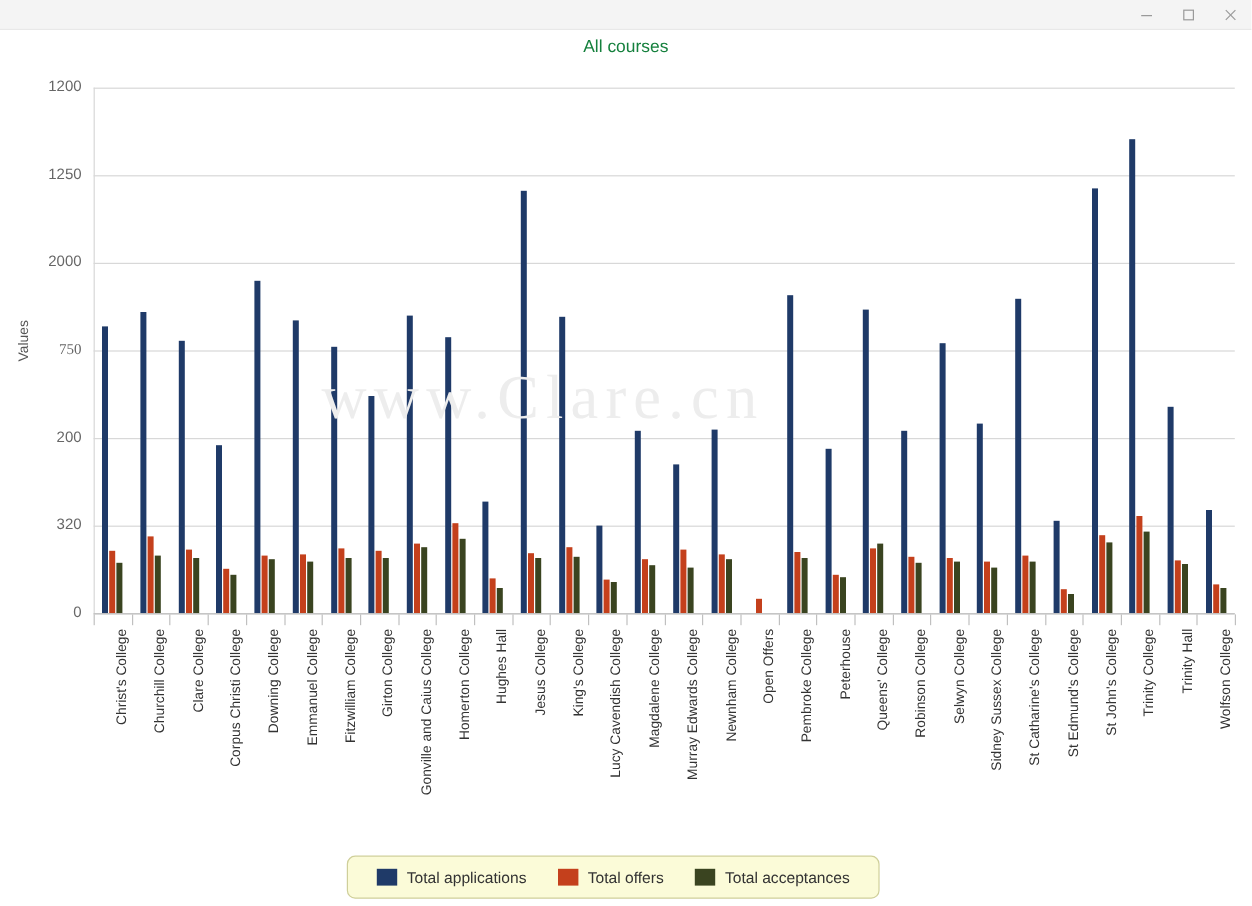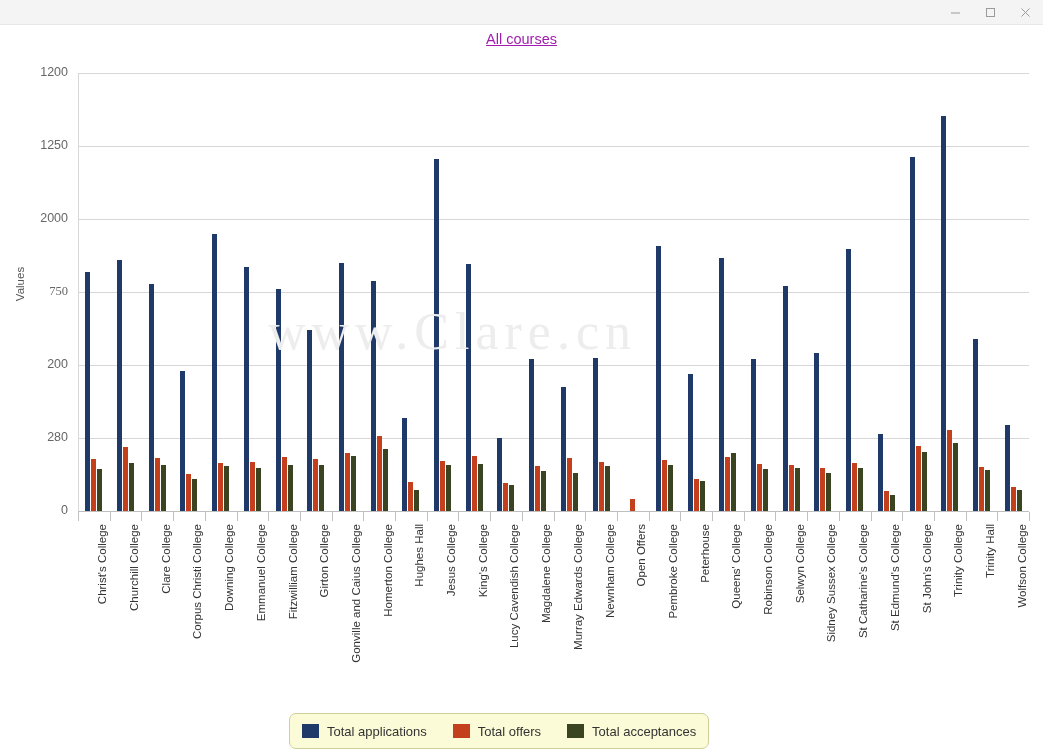--- a/index.html
+++ b/index.html
@@ -19,21 +19,21 @@
   .wincontrols { position: absolute; right: 0; top: 0; height: 25px; display: flex; }
   .wbtn {
     width: 35px; height: 25px; display: flex; align-items: center; justify-content: center;
     color: #9a9a9a; font-size: 13px; line-height: 1; font-family: "Liberation Sans", sans-serif;
   }
   .wbtn svg { display: block; }
 
   
   .chart-title {
     position: absolute; left: 0; top: 31px; width: 1043px;
-    text-align: center; font-size: 14.5px; color: #a21caf; text-decoration: underline;
+    text-align: center; font-size: 14.5px; color: #15803d;
   }
 
   
   .watermark {
     position: absolute; left: 268px; top: 302px;
     font-family: "Liberation Serif", serif;
     font-size: 52px; letter-spacing: 6px;
     color: #ededed; white-space: nowrap;
     pointer-events: none; user-select: none; z-index: 3;
   }
@@ -77,21 +77,21 @@
   .xlab {
     position: absolute; top: 0;
     transform-origin: left top; transform: rotate(-90deg) translateX(-100%);
     font-size: 11.5px; color: #333; white-space: nowrap;
     text-align: right;
   }
 
   
   .legend {
     position: absolute; left: 289px; top: 713px;
-    height: 36px; padding: 0 12px;
+    height: 36px; padding: 0 24px;
     background: #fbfbd8; border: 1px solid #cfcf9a; border-radius: 7px;
     display: flex; align-items: center; gap: 26px;
   }
   .legend-item { display: flex; align-items: center; gap: 8px; }
   .swatch { width: 17px; height: 14px; display: inline-block; }
   .legend-label { font-size: 13px; color: #333; }
 </style>
 </head>
 <body>
 
@@ -117,21 +117,21 @@
       </div>
     </div>
   </div>
 
   <div class="chart-title">All courses</div>
 
   <div class="plot-wrap">
     <div class="ylabel">Values</div>
     <div id="yticks">
         <div class="ytick" style="top: 503px;">0</div>
-        <div class="ytick" style="top: 430px;">280</div>
+        <div class="ytick" style="top: 430px;">320</div>
         <div class="ytick" style="top: 357px;">200</div>
         <div class="ytick" style="top: 284px; font-family: Liberation Serif, serif;">750</div>
         <div class="ytick" style="top: 211px;">2000</div>
         <div class="ytick" style="top: 138px;">1250</div>
         <div class="ytick" style="top: 65px;">1200</div>
       </div>
     <div id="gridlines">
         <div class="gridline" style="top: 511px;"></div>
         <div class="gridline" style="top: 438px;"></div>
         <div class="gridline" style="top: 365px;"></div>

